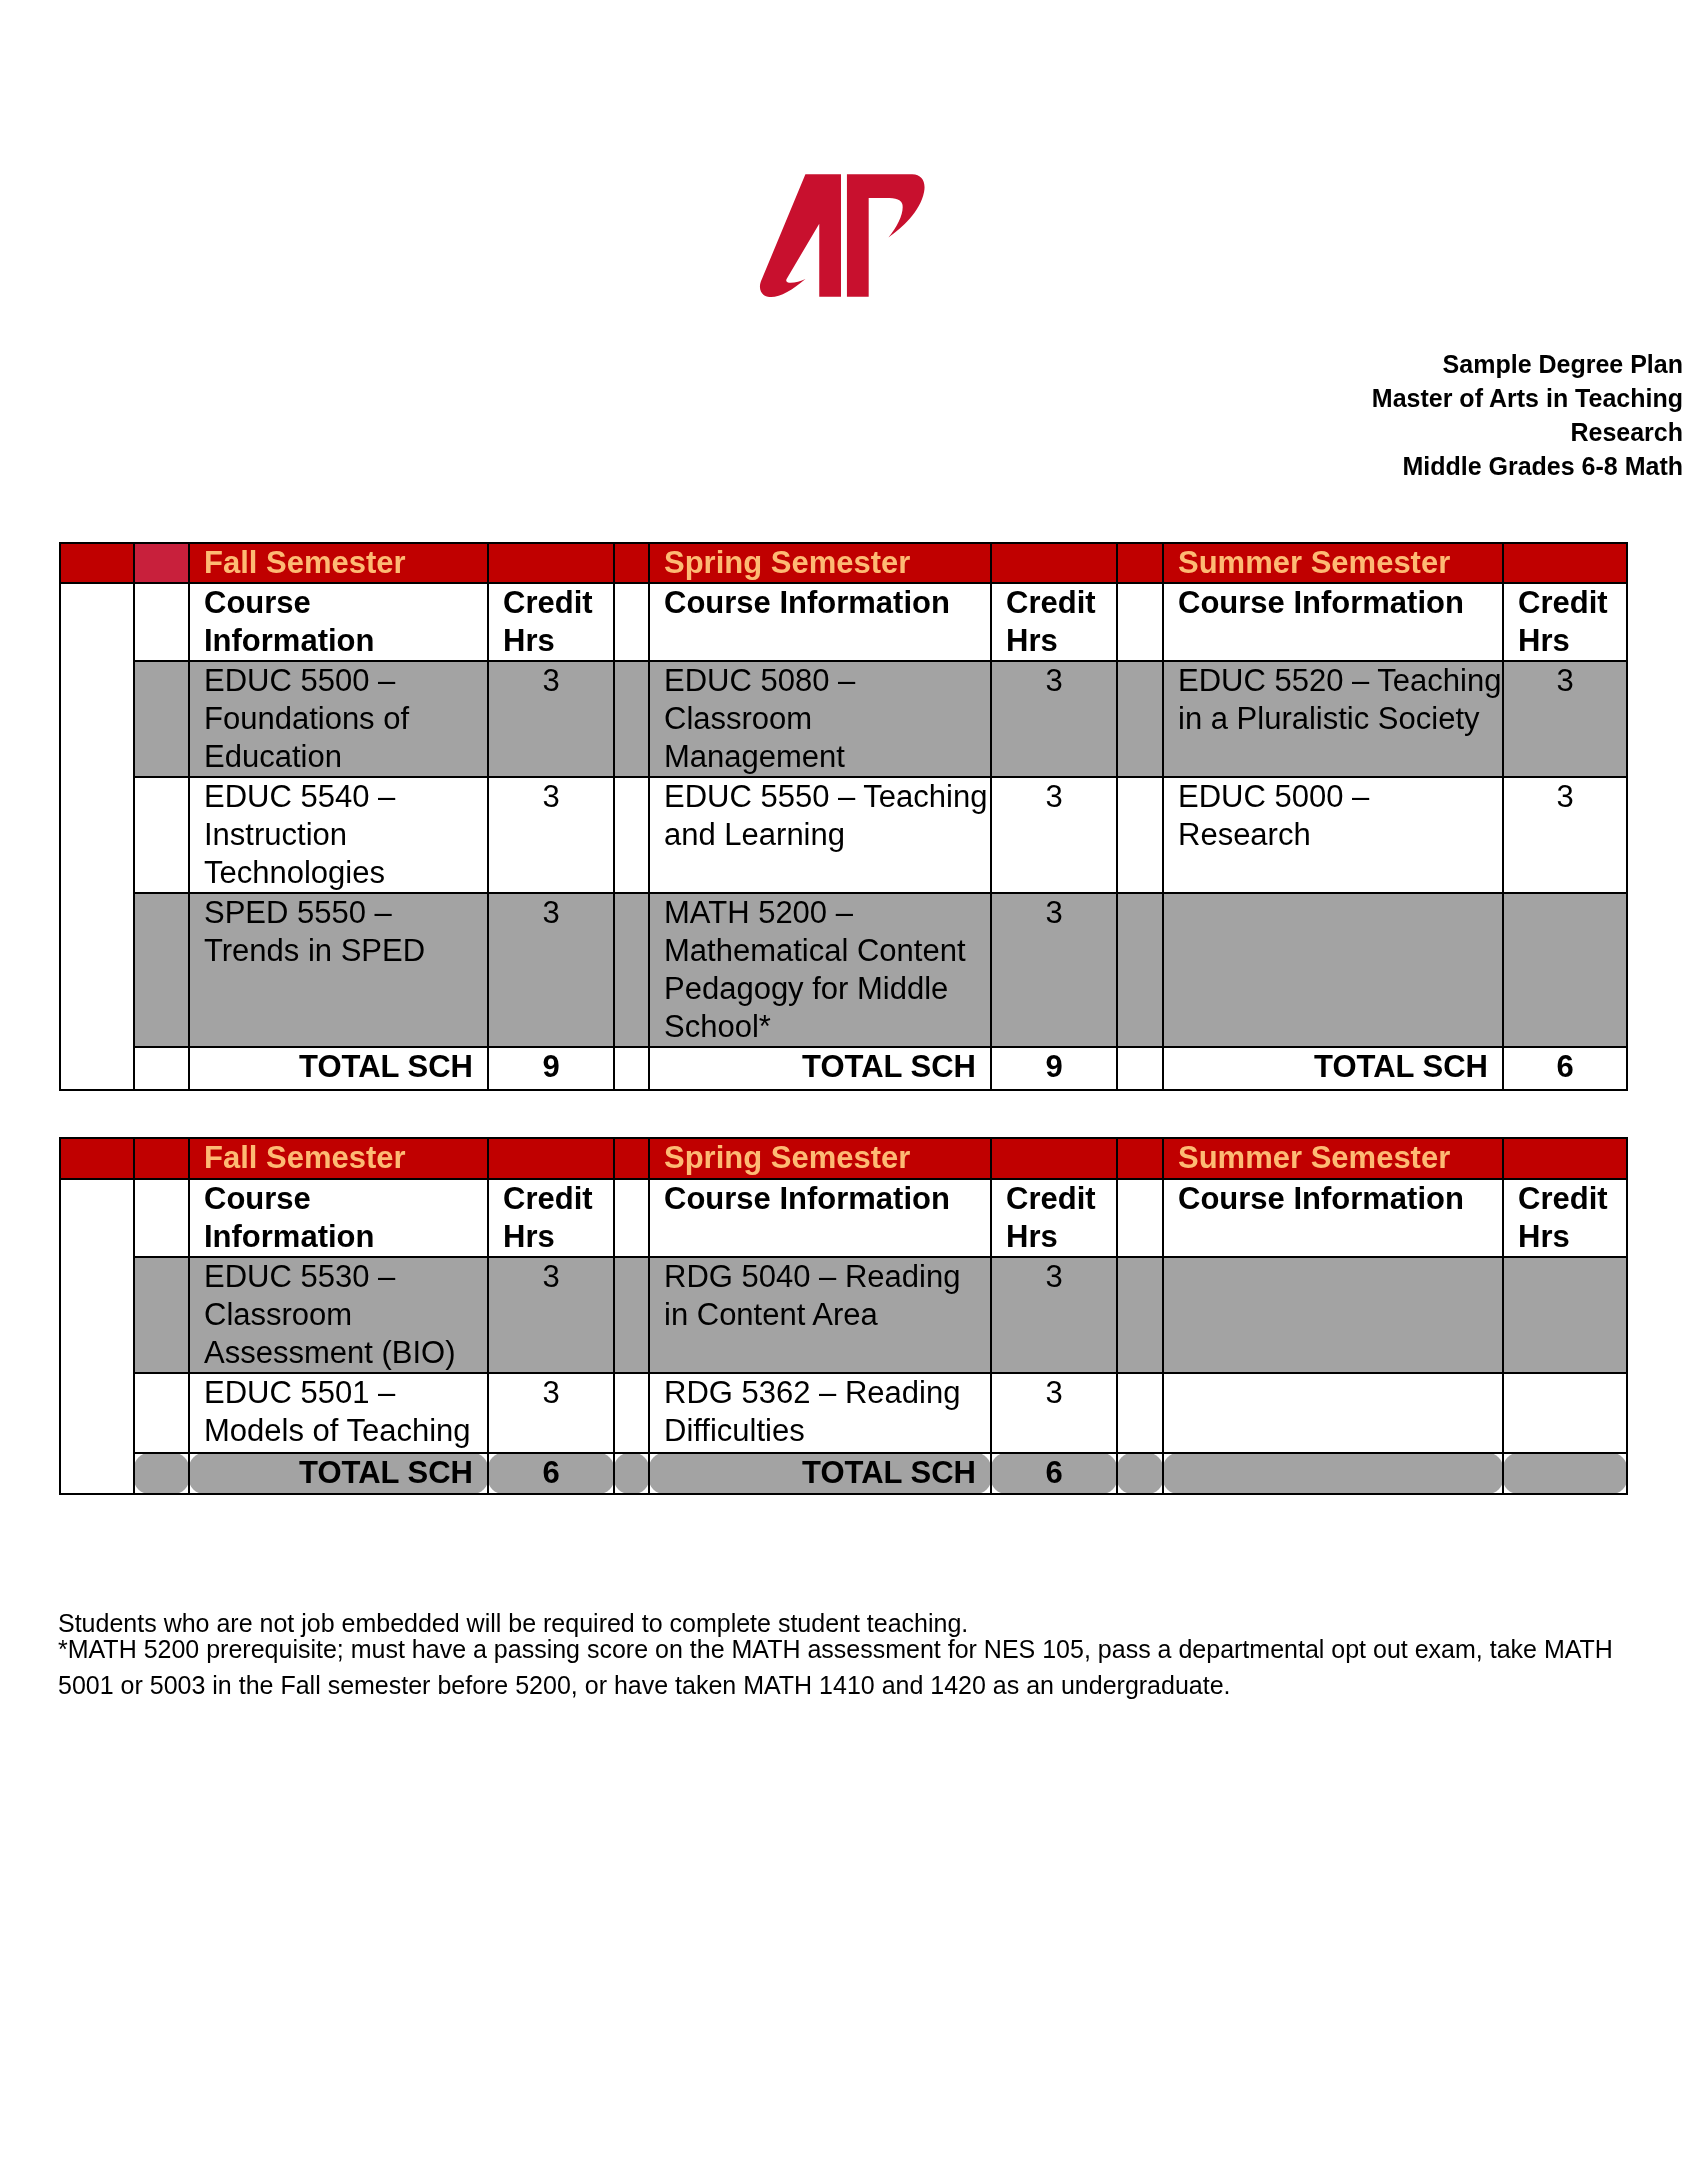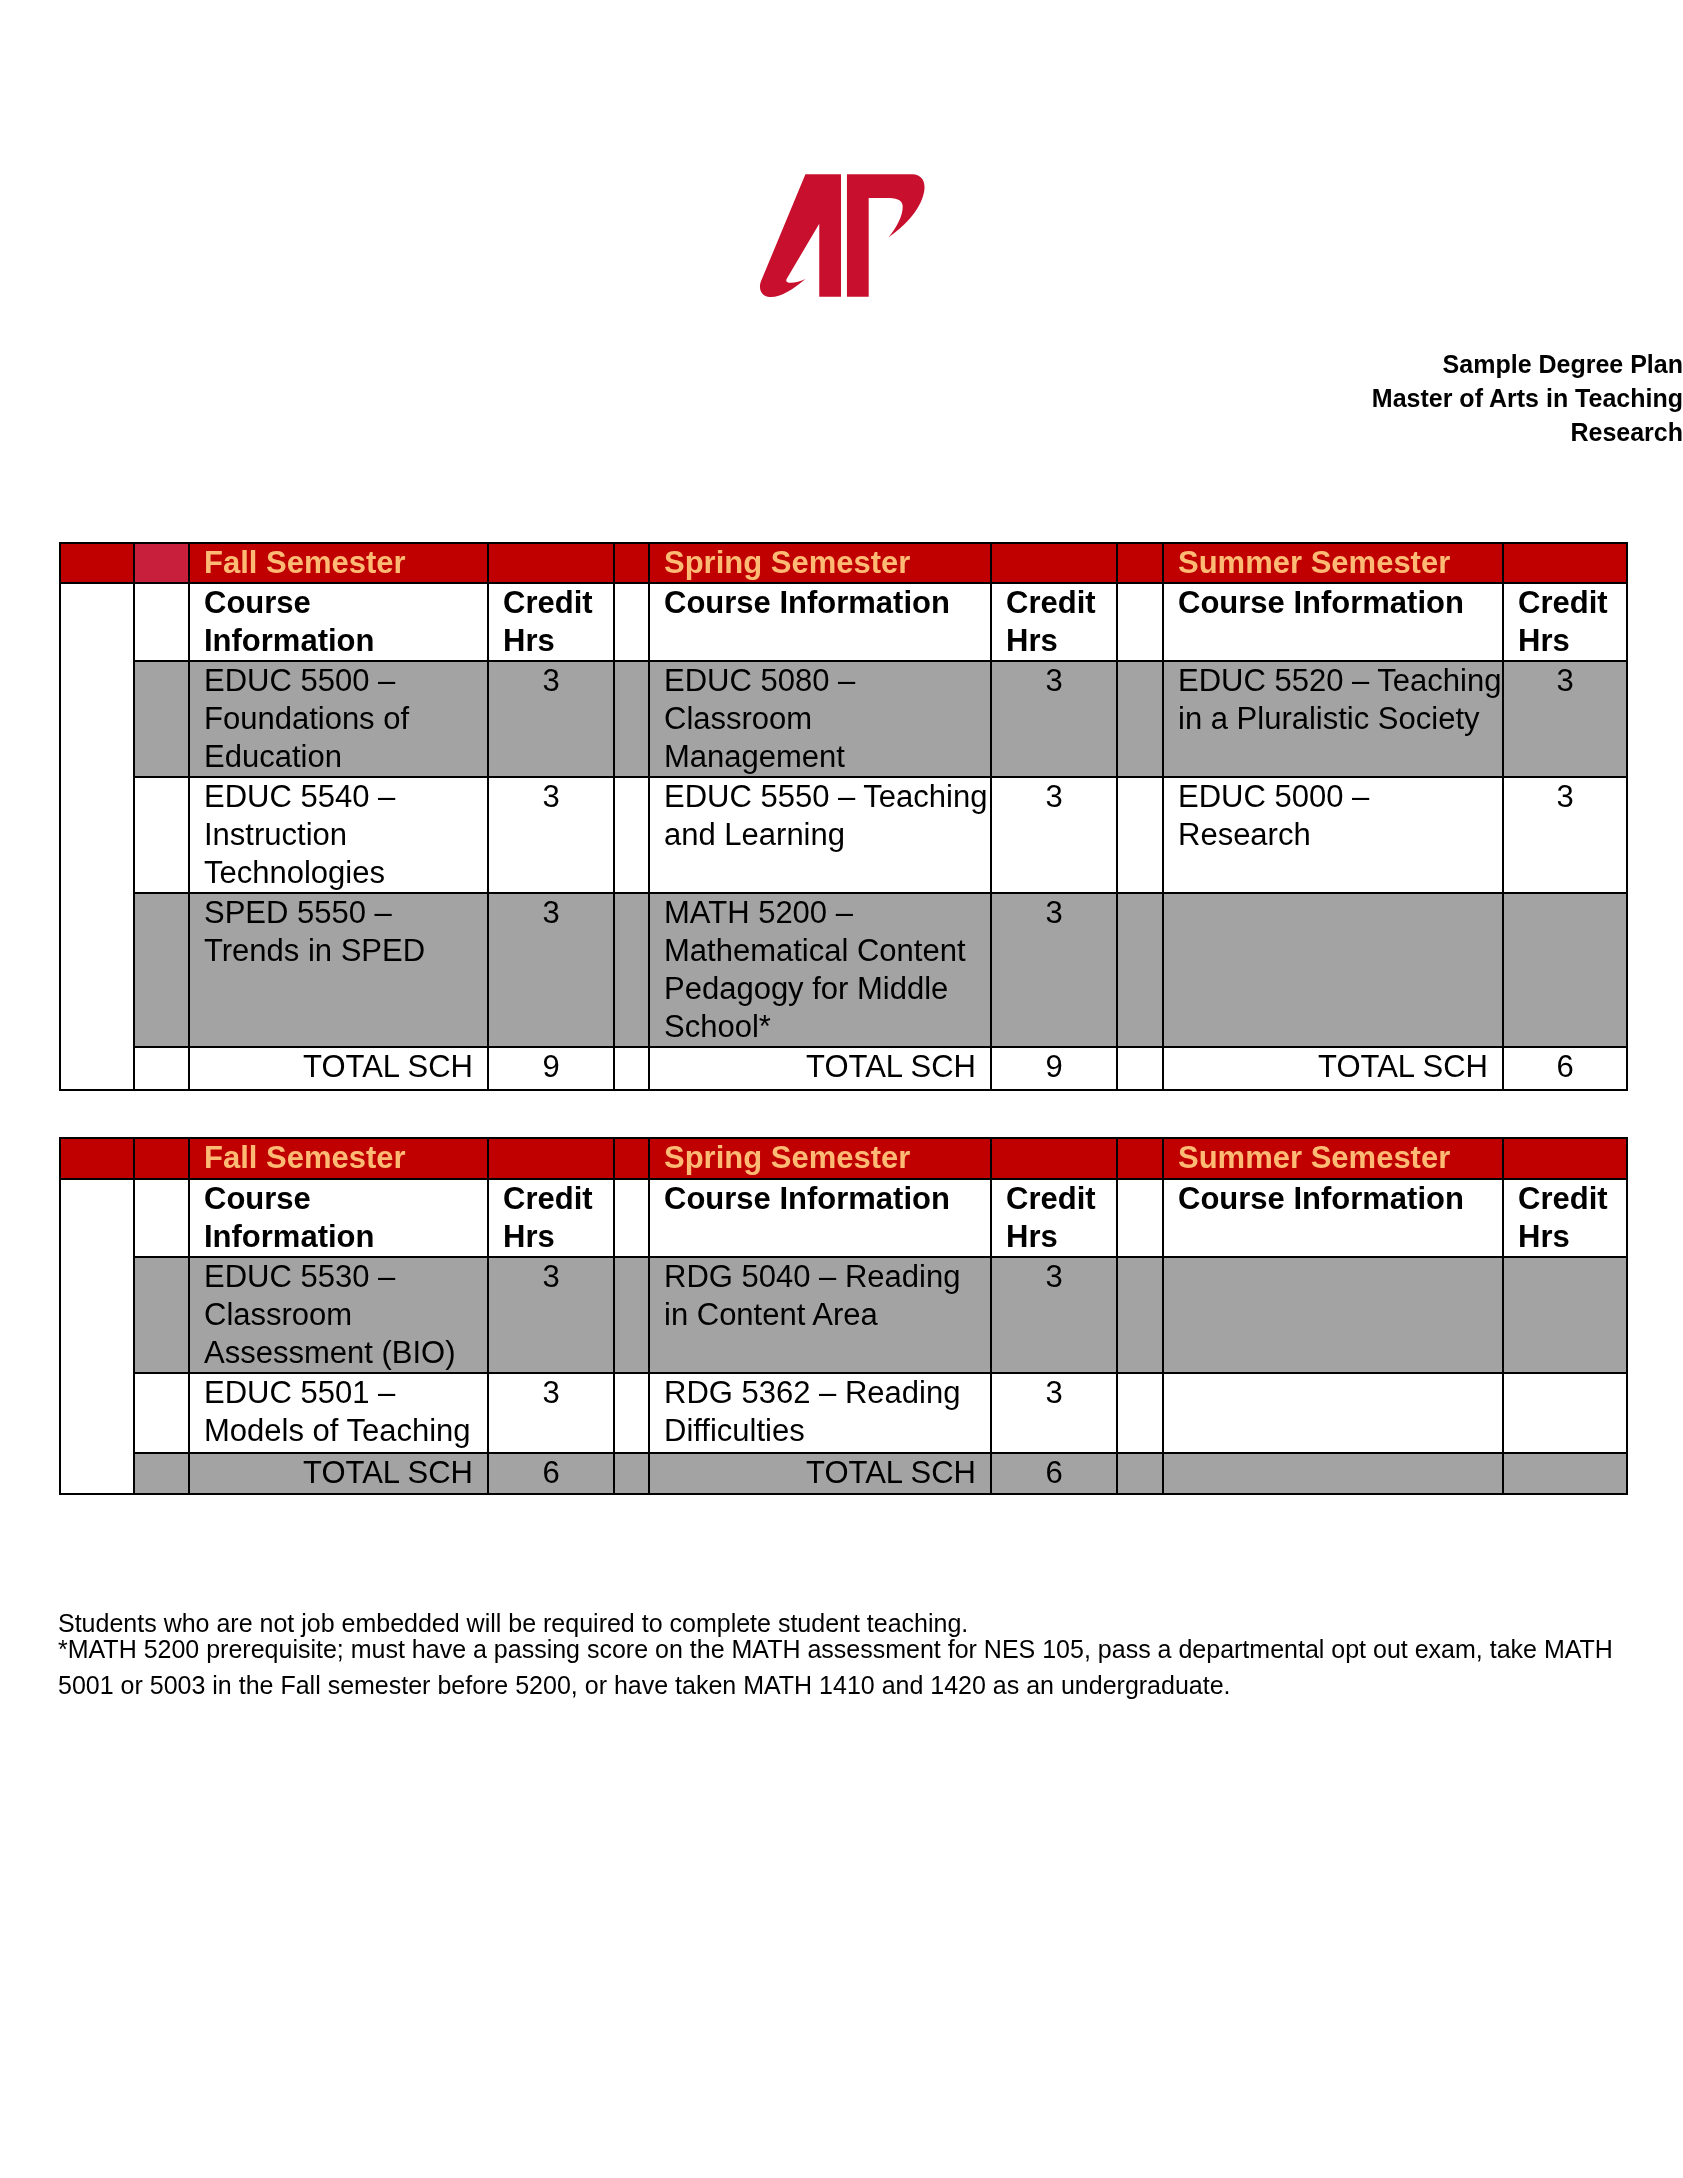--- a/index.html
+++ b/index.html
@@ -8,36 +8,37 @@
   .titles{position:absolute;left:0;width:1683px;top:347px;text-align:right;font-weight:bold;font-size:25px;line-height:34px;}
   table.plan{position:absolute;left:59px;border-collapse:collapse;table-layout:fixed;width:1565px;}
   table.plan td{border:2.5px solid #000;padding:0 0 0 14px;vertical-align:top;font-size:31px;line-height:38px;}
   .hdr td{background:#c00000;color:#fdba74;font-weight:bold;font-size:30px;line-height:36px;}
   .hdr td.pink{background:#c8203c;}
   .year{background:#c00000;color:#fff;font-weight:bold;font-size:30px;text-align:center;vertical-align:middle !important;padding:0 !important;position:relative;}
   .year span{position:absolute;left:50%;top:50%;transform:translate(-50%,-50%) rotate(-90deg);white-space:nowrap;letter-spacing:1px;}
   .colhdr td{font-weight:bold;background:#fff;}
   .gray td.g{background:#a3a3a3;}
   .num{text-align:center;padding-left:0 !important;}
-  .tot td{font-weight:normal;}
+  .tot td{font-weight:bold;border-radius:15px;}
   .tot td.lbl{text-align:right;padding-right:14px;}
   .notes{position:absolute;left:58px;width:1564px;font-size:25px;line-height:36px;}
 </style>
 </head>
 <body>
 
 <svg class="logo" viewBox="0 0 176 140">
   <path fill="#c8102e" d="M52 6 L88 6 L88 130 L66 130 L66 56 L33 112 C30 118 44 116 52 112 C38 124 24 132 14 130 C6 128 4 120 8 112 Z"></path>
   <path fill="#c8102e" d="M94 6 L160 6 C170 6 174 14 172 24 C168 44 150 60 136 70 C146 58 152 44 150 36 C148 30 140 30 130 30 L116 30 L116 130 L94 130 Z"></path>
 </svg>
 
 <div class="titles">
   <div>Sample Degree Plan</div>
   <div>Master of Arts in Teaching</div>
   <div>Research</div>
+  <div>Middle Grades 6-8 Math</div>
 </div>
 
 <table class="plan" style="top:542px;">
   <colgroup>
       <col style="width:74px">
       <col style="width:55px">
       <col style="width:299px">
       <col style="width:126px">
       <col style="width:35px">
       <col style="width:342px">

